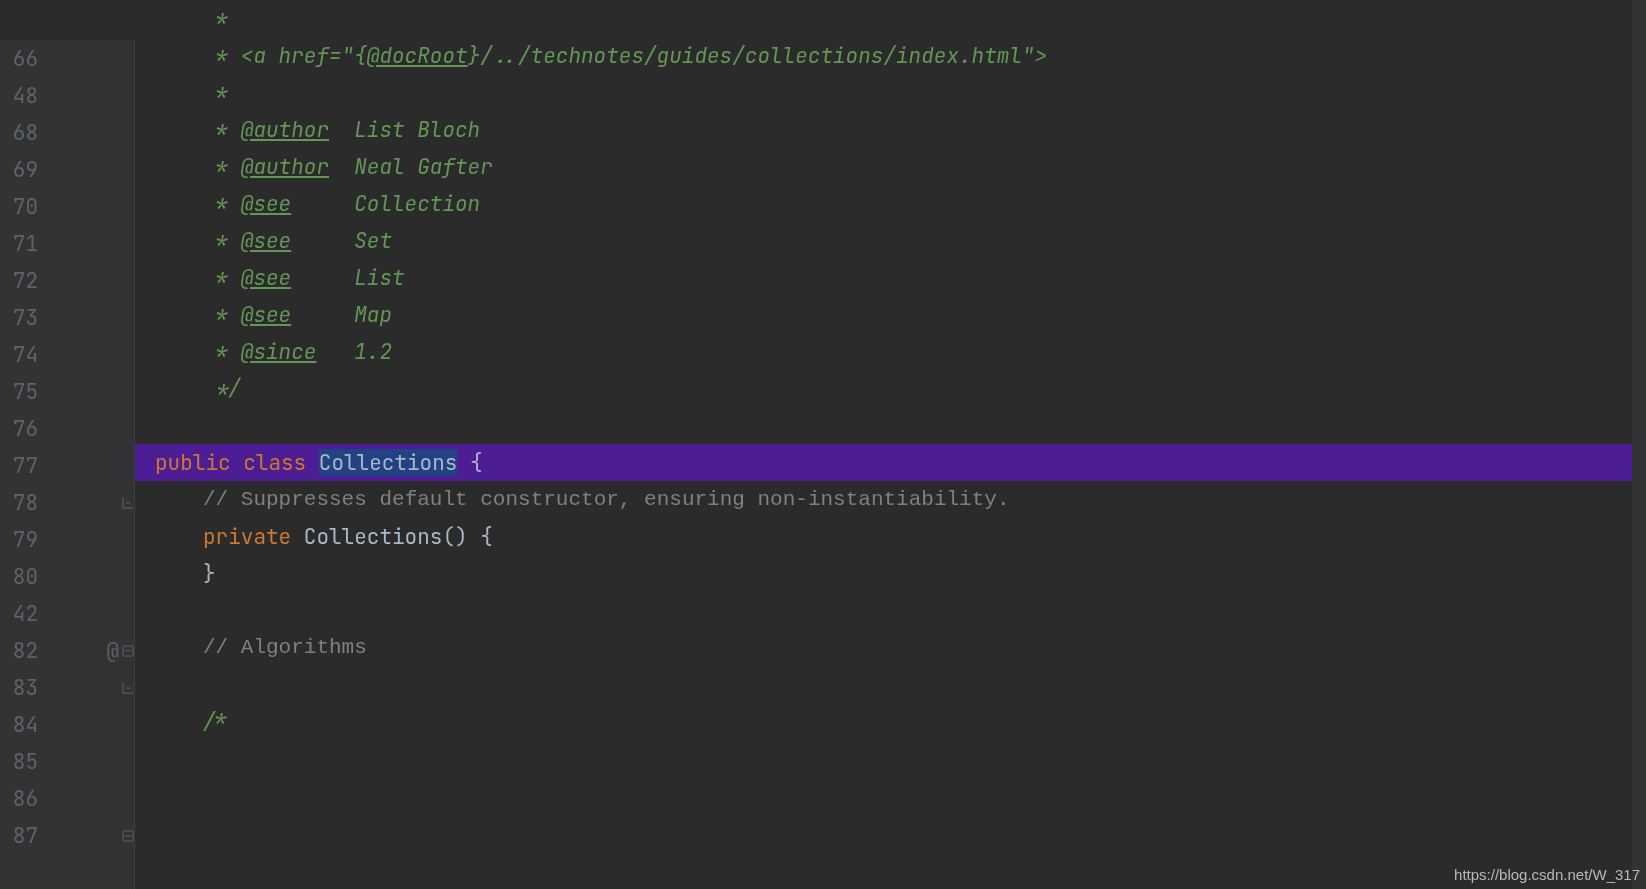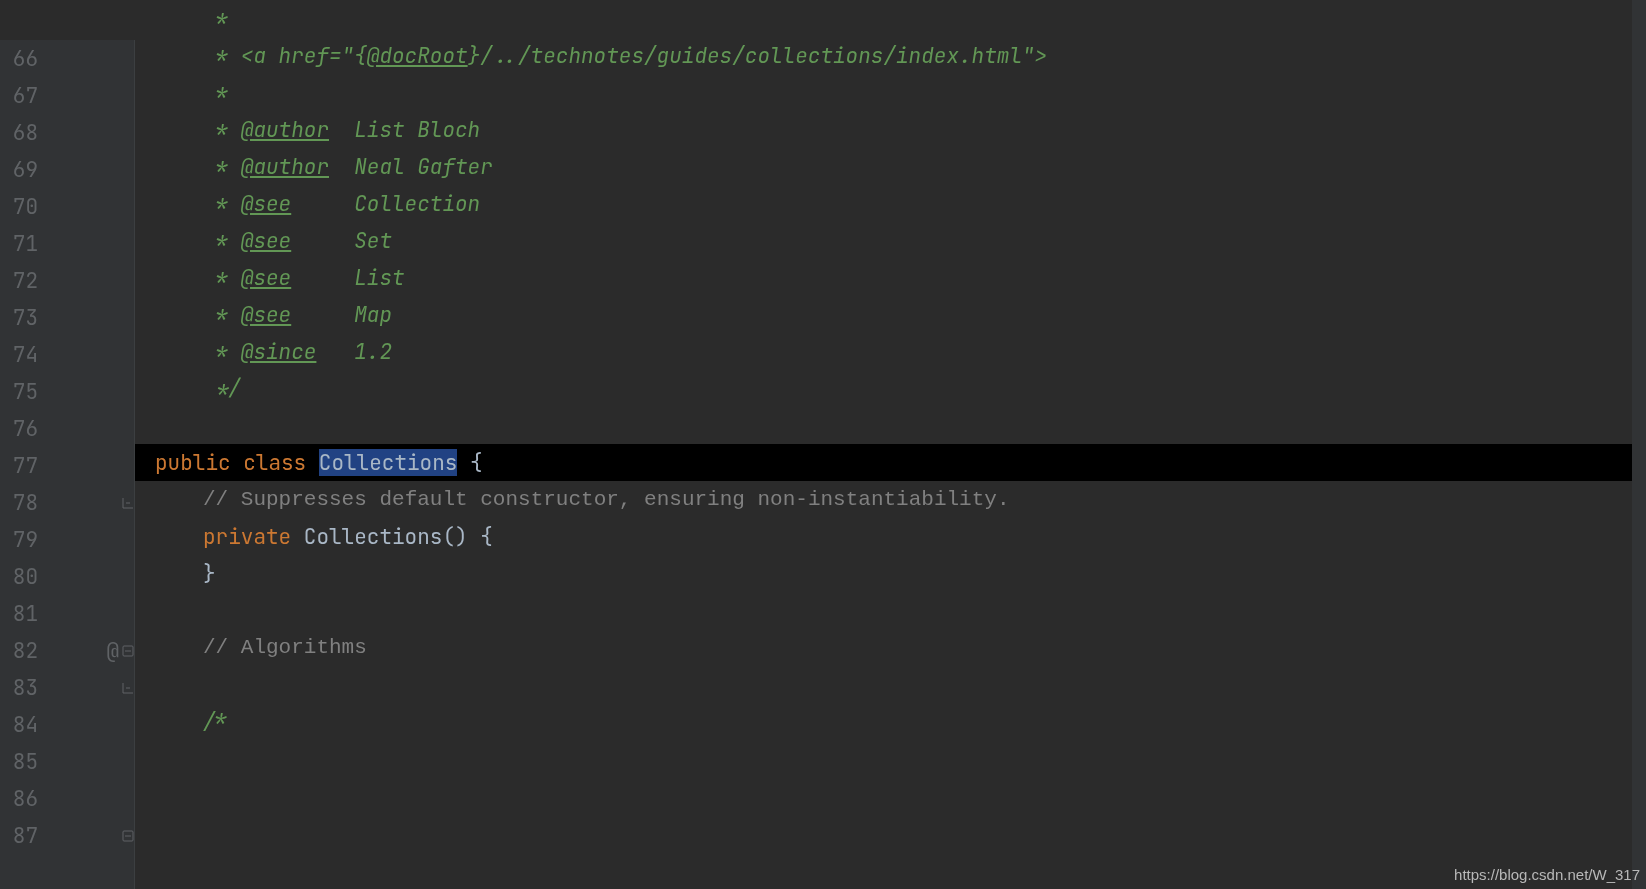--- a/index.html
+++ b/index.html
@@ -68,21 +68,21 @@
     padding-left: 20px;
   }
   .indent { display: inline-block; }
   .w1 { width: 48px; }
   .c-comment { color: #629755; font-style: italic; }
   .c-tag { color: #629755; font-style: italic; text-decoration: underline; font-weight: normal; }
   .c-line-comment { color: #808080; font-style: normal; font-family: Liberation Mono, monospace; }
   .c-kw { color: #cc7832; font-style: normal; }
   .c-plain { color: #a9b7c6; font-style: normal; }
   .highlighted-line {
-    background: #000000;
+    background: #4c1d95;
   }
   .sel {
     background: #214283;
     color: #a9b7c6;
     font-style: normal;
   }
   .watermark {
     position: absolute;
     right: 6px;
     bottom: 6px;
@@ -98,38 +98,38 @@
     height: 100%;
     background: #313335;
   }
 </style>
 </head>
 <body>
 
 <div class="editor">
   <div class="gutter" id="gutter">
       <div class="row"><span class="line-number">66</span></div>
-      <div class="row"><span class="line-number">67</span></div>
+      <div class="row"><span class="line-number">48</span></div>
       <div class="row"><span class="line-number">68</span></div>
       <div class="row"><span class="line-number">69</span></div>
       <div class="row"><span class="line-number">70</span></div>
       <div class="row"><span class="line-number">71</span></div>
       <div class="row"><span class="line-number">72</span></div>
       <div class="row"><span class="line-number">73</span></div>
       <div class="row"><span class="line-number">74</span></div>
       <div class="row"><span class="line-number">75</span></div>
       <div class="row"><span class="line-number">76</span></div>
       <div class="row"><span class="line-number">77</span></div>
       <div class="row"><span class="line-number">78</span><span class="fold-icon"><svg width="12" height="12" viewBox="0 0 12 12">
             <path d="M1 1 L1 11 L11 11" fill="none" stroke="#606366" stroke-width="1"></path>
             <line x1="4" y1="6" x2="8" y2="6" stroke="#606366" stroke-width="1"></line>
           </svg></span></div>
       <div class="row"><span class="line-number">79</span></div>
       <div class="row"><span class="line-number">80</span></div>
-      <div class="row"><span class="line-number">81</span></div>
+      <div class="row"><span class="line-number">42</span></div>
       <div class="row"><span class="line-number">82</span><span class="gutter-mark">@</span><span class="fold-icon"><svg width="12" height="12" viewBox="0 0 12 12">
             <rect x="1" y="1" width="10" height="10" rx="1" ry="1" fill="none" stroke="#606366" stroke-width="1"></rect>
             <line x1="3" y1="6" x2="9" y2="6" stroke="#606366" stroke-width="1"></line>
           </svg></span></div>
       <div class="row"><span class="line-number">83</span><span class="fold-icon"><svg width="12" height="12" viewBox="0 0 12 12">
             <path d="M1 1 L1 11 L11 11" fill="none" stroke="#606366" stroke-width="1"></path>
             <line x1="4" y1="6" x2="8" y2="6" stroke="#606366" stroke-width="1"></line>
           </svg></span></div>
       <div class="row"><span class="line-number">84</span></div>
       <div class="row"><span class="line-number">85</span></div>

